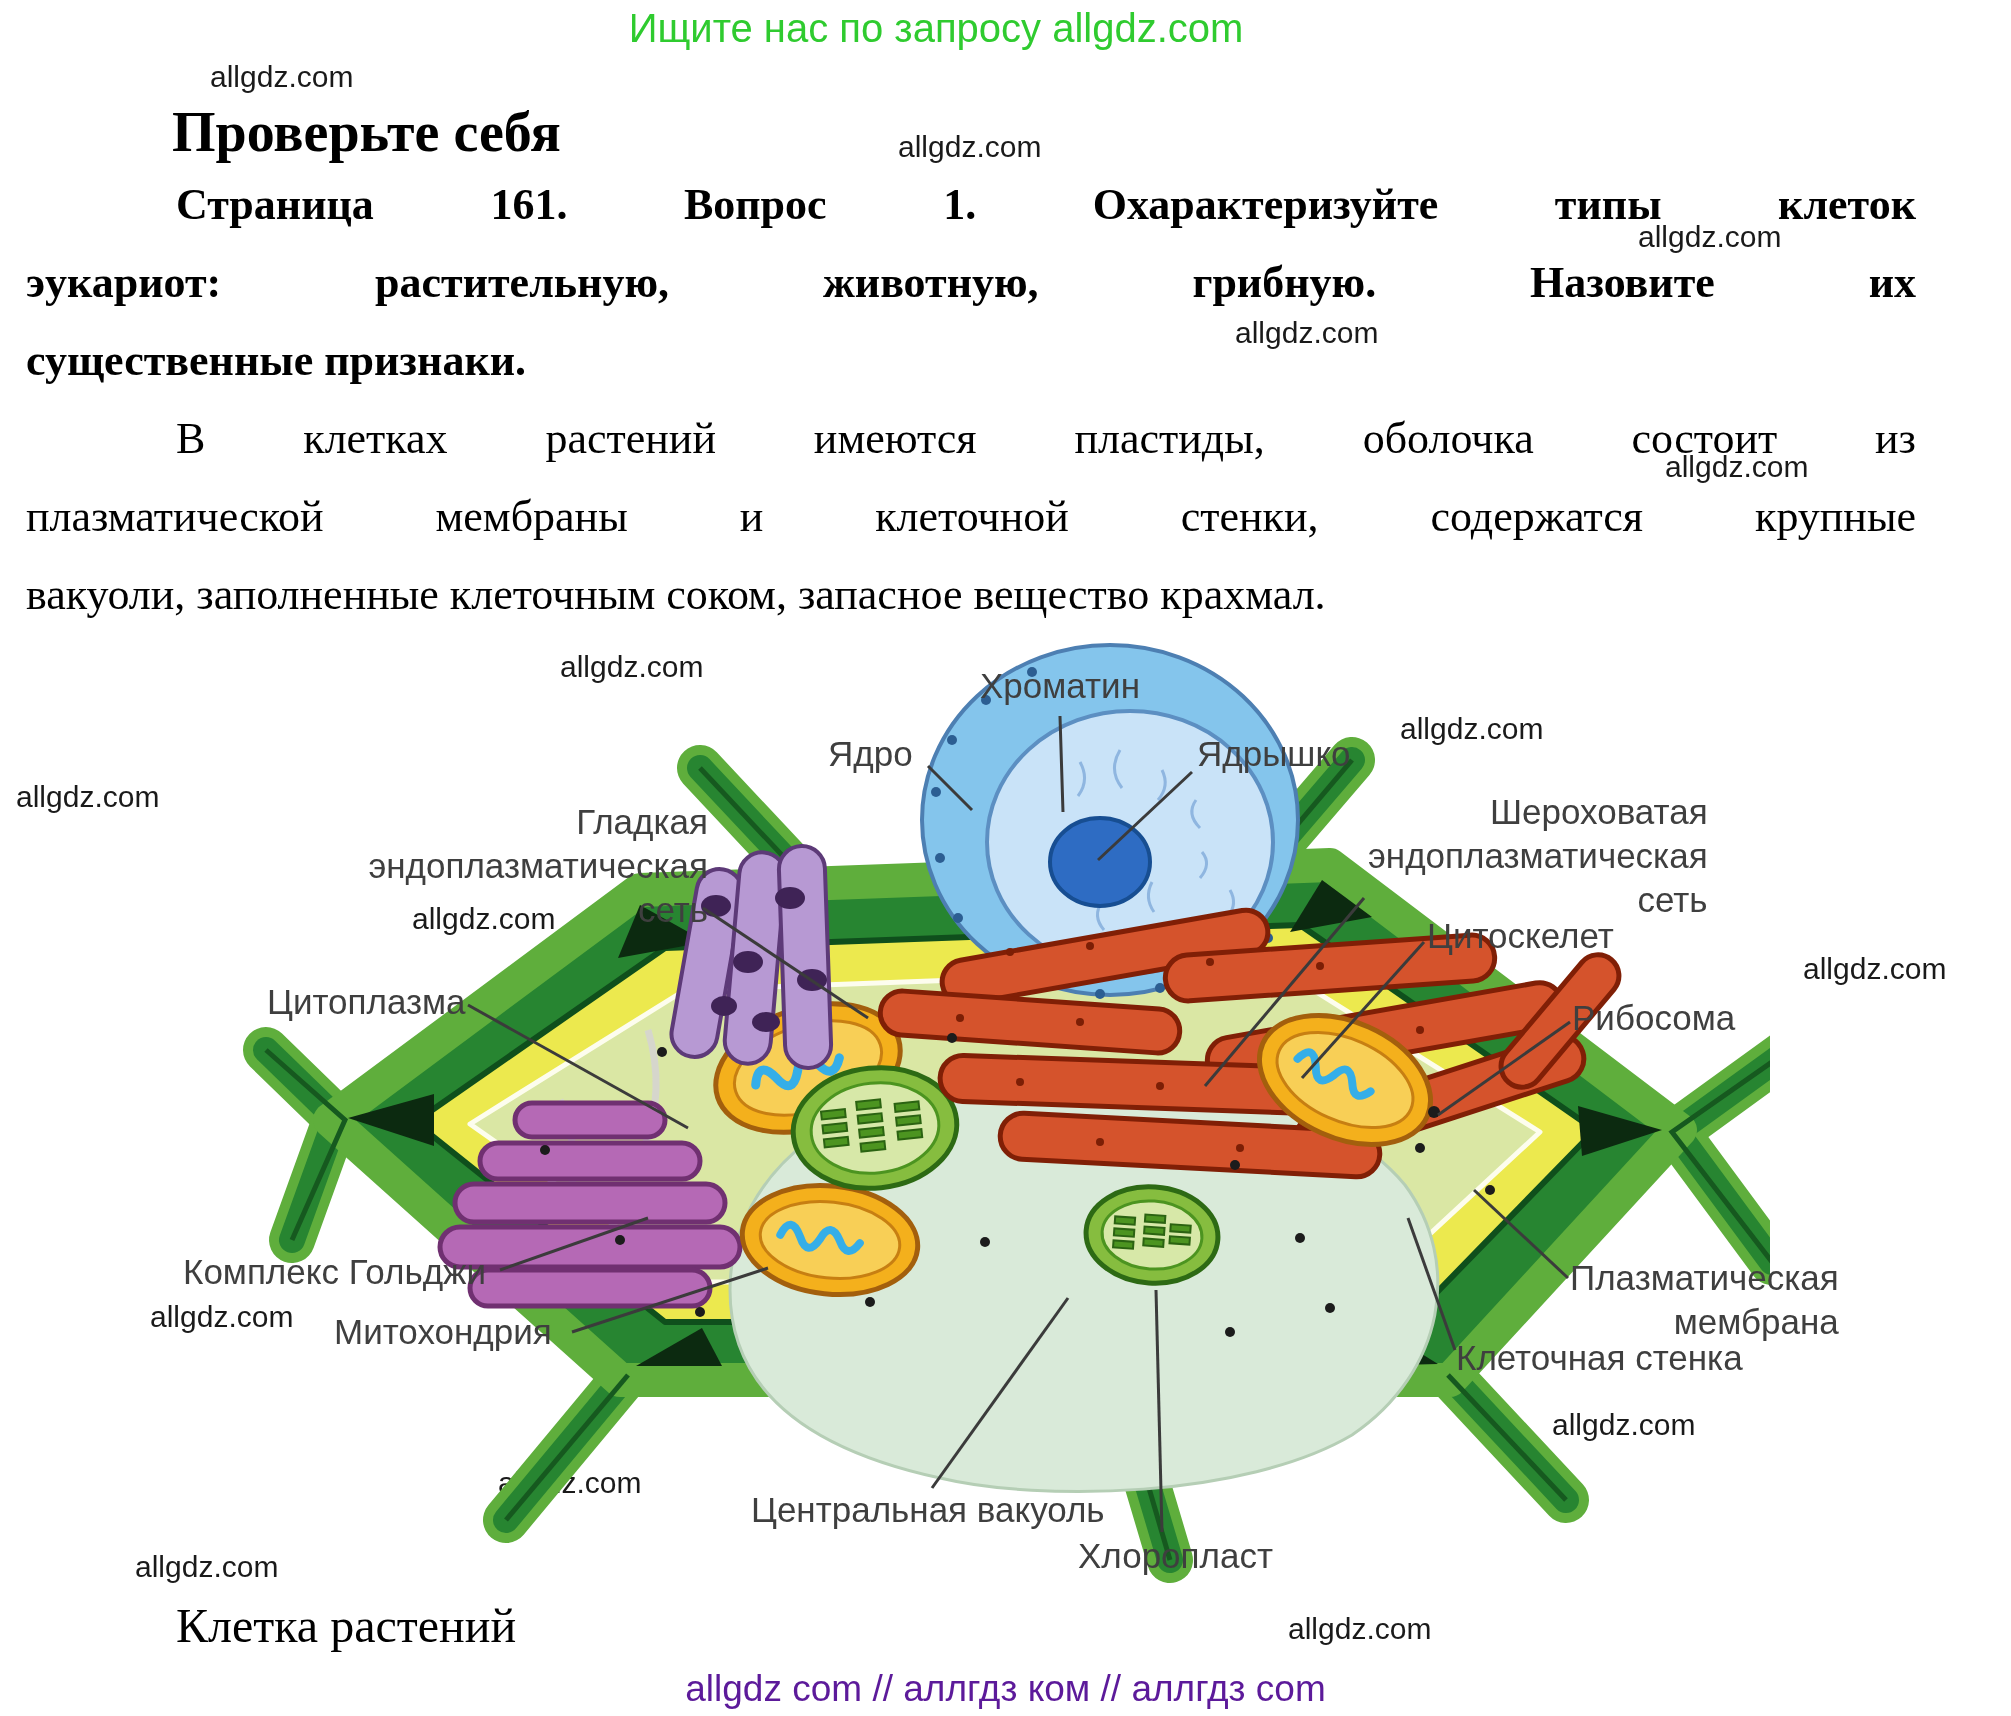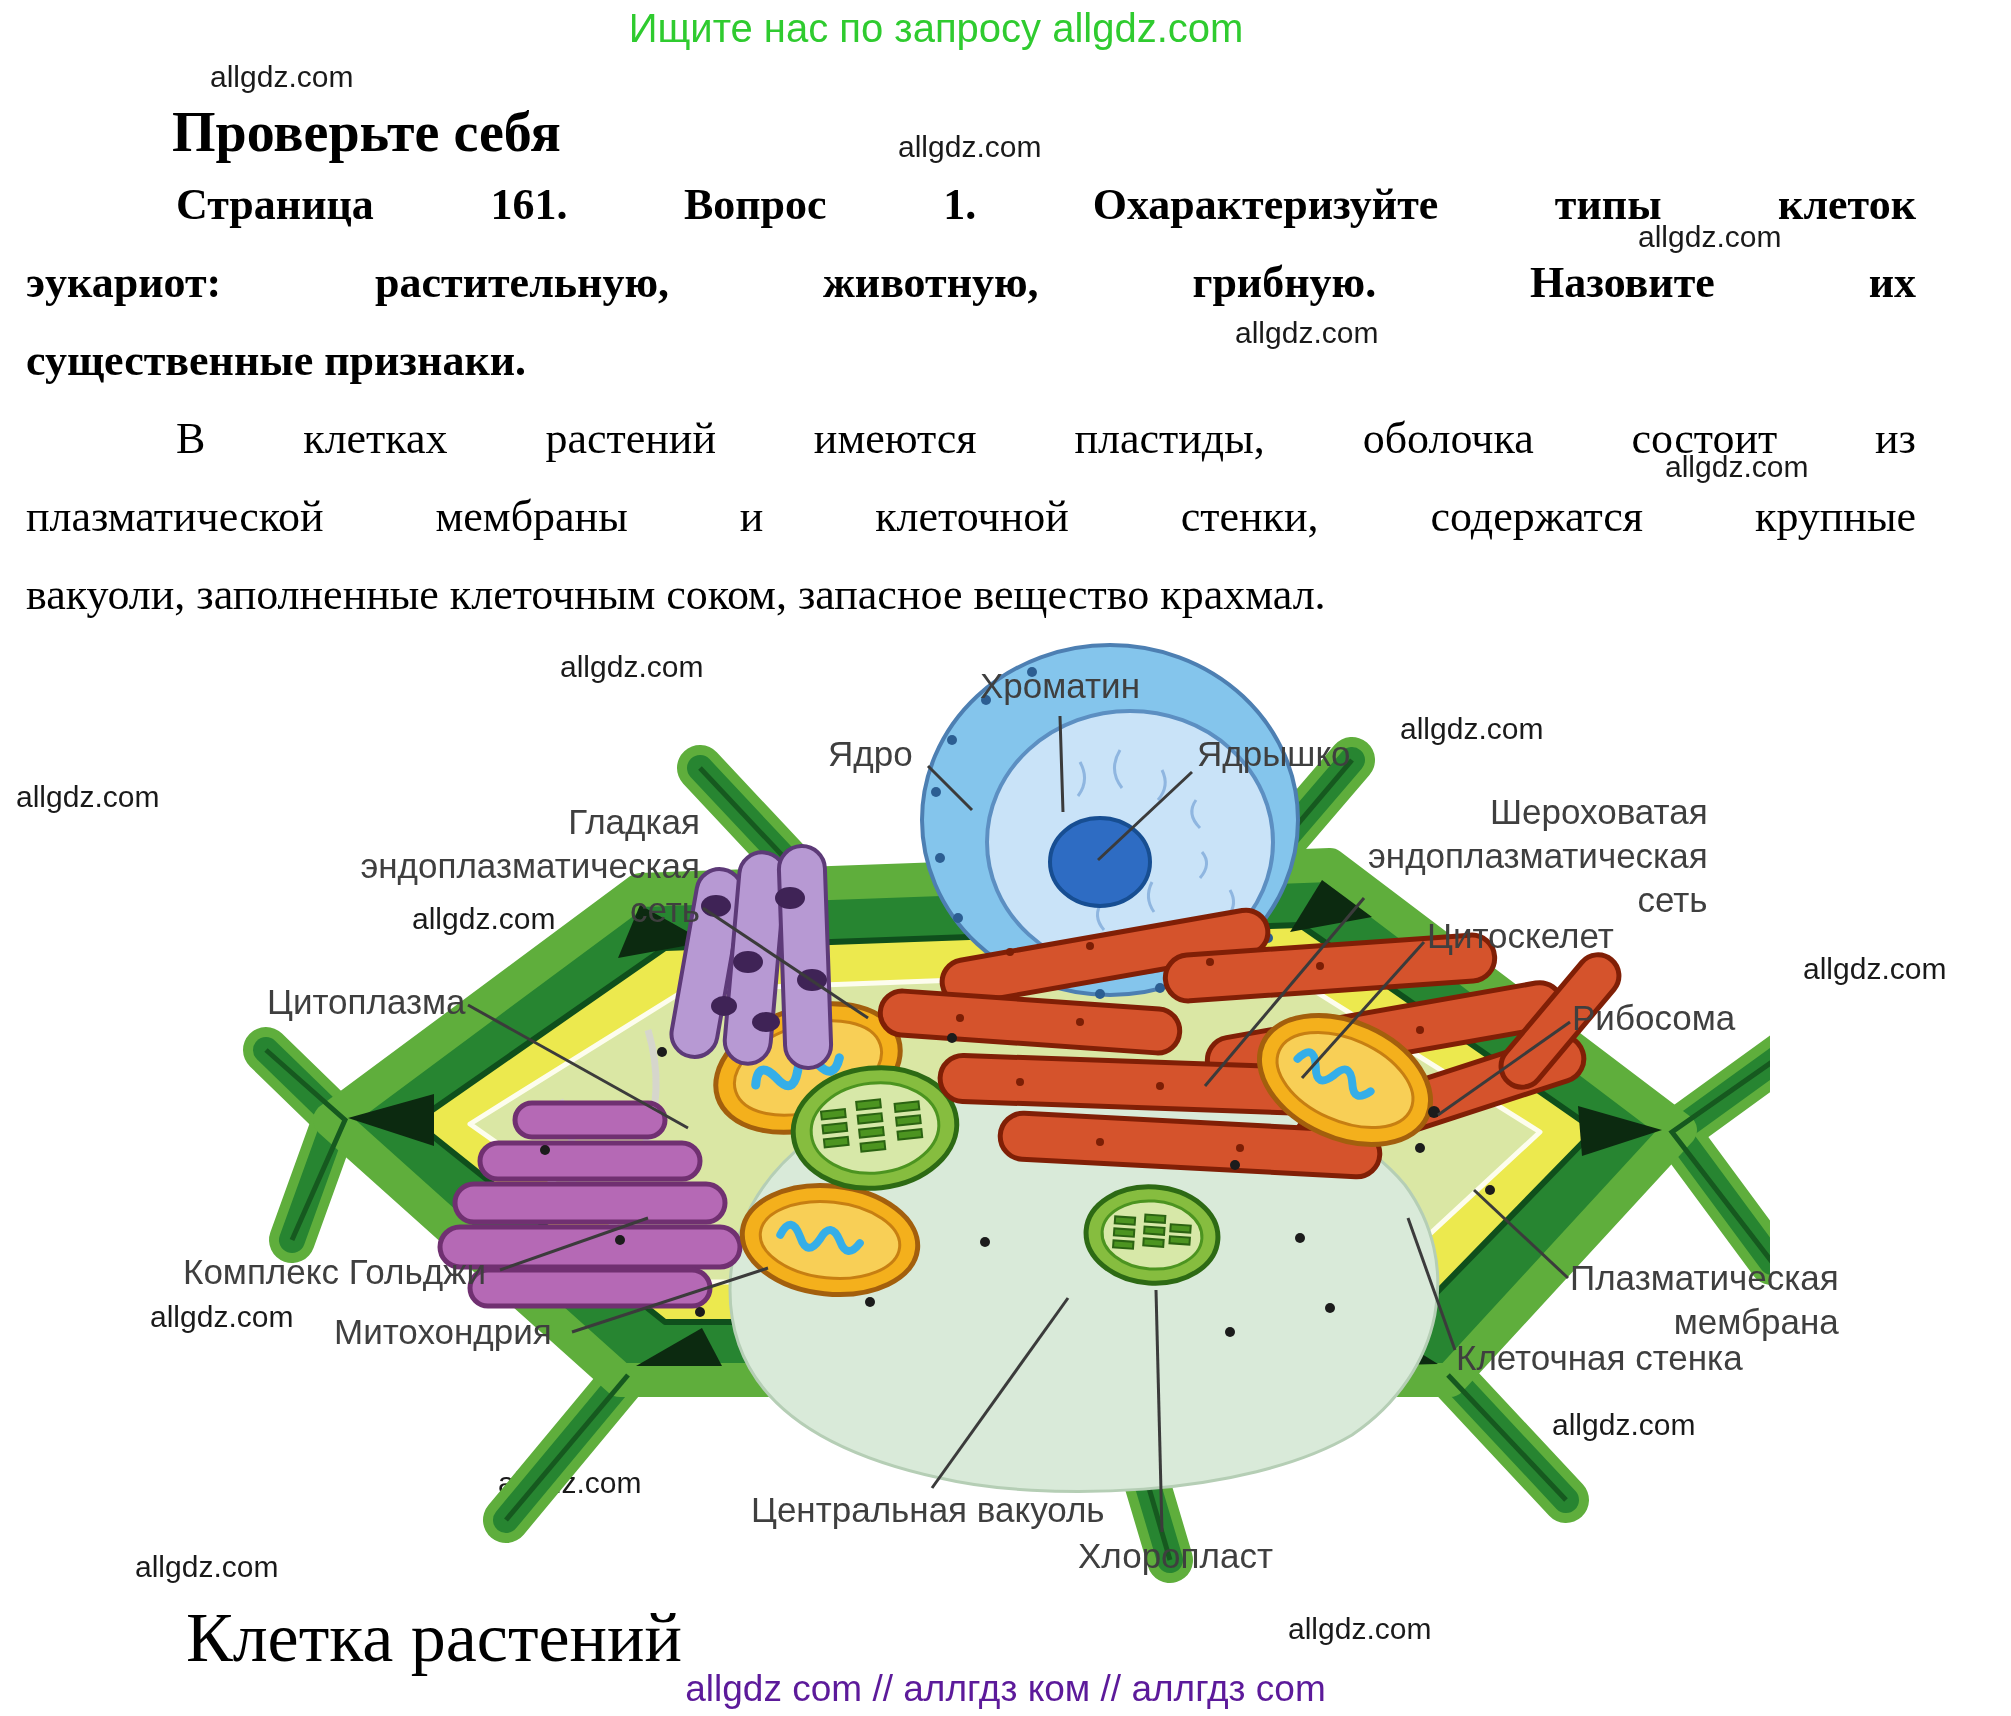--- a/index.html
+++ b/index.html
@@ -26,21 +26,21 @@
   }
   .para .line.first{text-indent:150px;}
   .para .line.last{text-align-last:left;}
   .para.bold .line{font-weight:bold;}
   .lbl{
     position:absolute;font-family:"Liberation Sans",sans-serif;
     font-size:35px;line-height:44px;color:#3f3f3f;white-space:nowrap;text-align:right;
   }
   .lbl.right{text-align:right;}
   .caption{
-    position:absolute;left:186px;top:1598px;font-size:70px;color:#000;white-space:nowrap;
+    position:absolute;left:176px;top:1598px;font-size:48px;color:#000;white-space:nowrap;
   }
   .footer{
     position:absolute;left:0;top:1668px;width:2011px;text-align:center;
     font-family:"Liberation Sans",sans-serif;font-size:37px;color:#5c1a9a;
   }
   .cellsvg{position:absolute;left:240px;top:640px;}
 </style>
 </head>
 <body>
 
@@ -310,21 +310,21 @@
 <div class="lbl" style="left:960px;top:664px;width:200px;text-align:center">Хроматин</div>
 <div class="lbl" style="left:828px;top:732px">Ядро</div>
 <div class="lbl" style="left:1197px;top:732px">Ядрышко</div>
 
 <div class="lbl" style="left:1368px;top:790px">
   <div>Шероховатая</div>
   <div>эндоплазматическая</div>
   <div>сеть</div>
 </div>
 
-<div class="lbl right" style="left:344px;top:800px;width:356px">
+<div class="lbl right" style="left:352px;top:800px;width:356px">
   <div>Гладкая</div>
   <div>эндоплазматическая</div>
   <div>сеть</div>
 </div>
 
 <div class="lbl" style="left:1427px;top:914px">Цитоскелет</div>
 <div class="lbl" style="left:267px;top:980px">Цитоплазма</div>
 <div class="lbl" style="left:1572px;top:996px">Рибосома</div>
 <div class="lbl" style="left:183px;top:1250px">Комплекс Гольджи</div>
 <div class="lbl" style="left:334px;top:1310px">Митохондрия</div>

